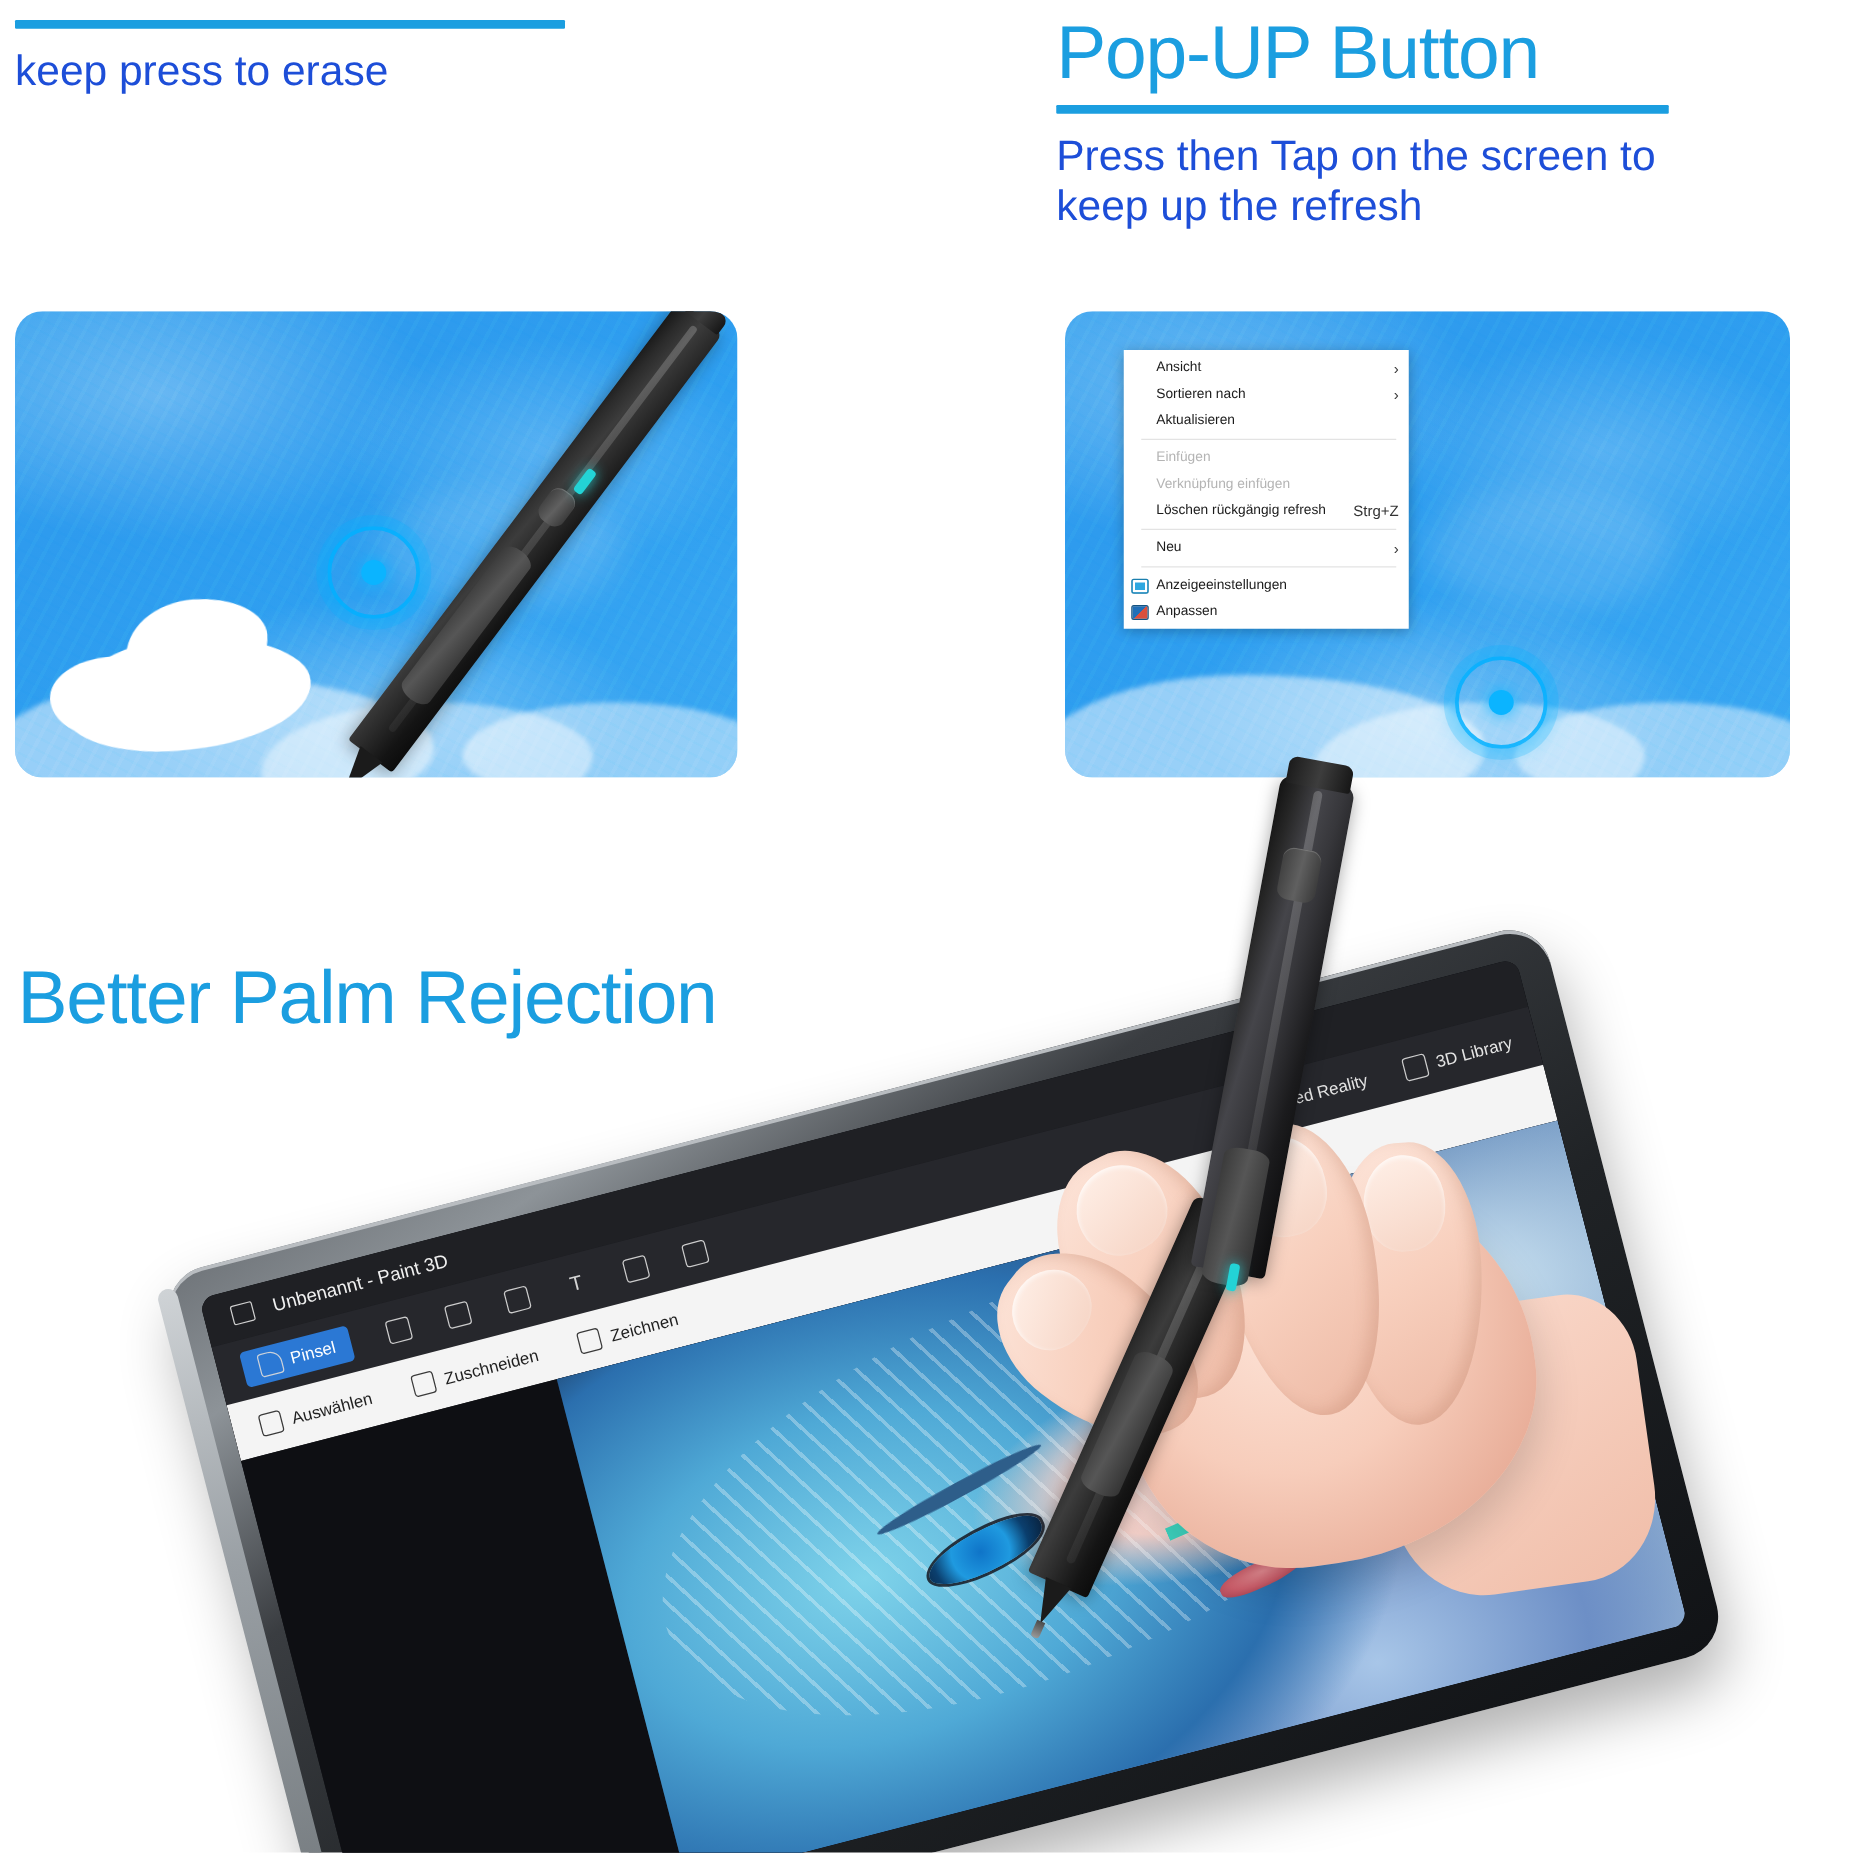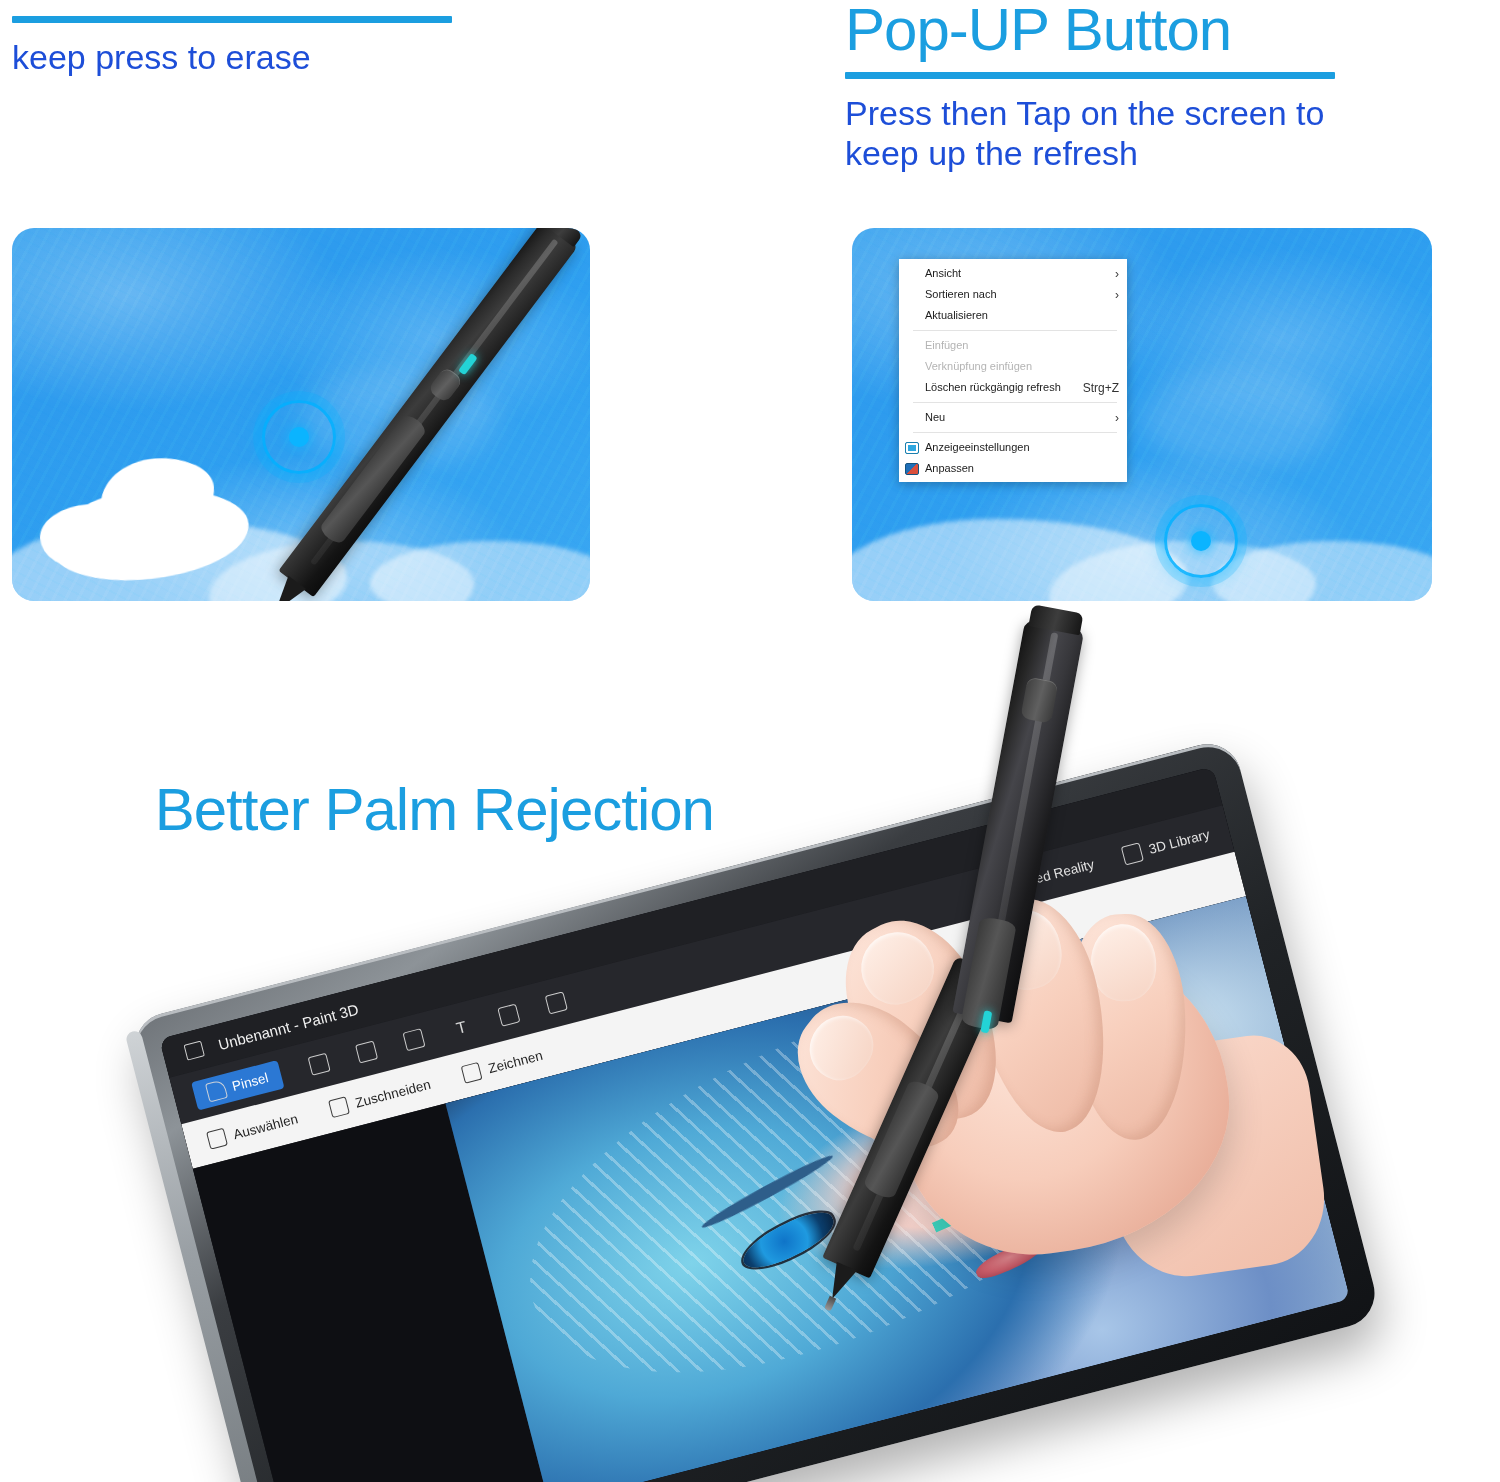--- a/index.html
+++ b/index.html
@@ -19,26 +19,26 @@
   .head-rule{
     height:7px; background:#1b9ee0; margin-top:12px; border-radius:1px;
   }
   .head-sub{
     margin-top:14px; font-size:34px; line-height:1.18; font-weight:400;
     color:#1d4ed8;
   }
 
   #head-left{ left:12px; top:4px; width:440px; }
   #head-left .head-rule{ width:440px; }
-  #head-right{ left:845px; top:0; width:490px; }
+  #head-right{ left:845px; top:12px; width:490px; }
   #head-right .head-rule{ width:490px; }
 
   
   .panel{
-    position:absolute; border-radius:22px; overflow:hidden;
+    position:absolute; border-radius:22px; overflow:hidden;margin-top:21px;
   }
   #panel-eraser{ left:12px; top:228px; width:578px; height:373px; }
   #panel-popup { left:852px; top:228px; width:580px; height:373px; }
 
   
   .paint-bg{
     position:absolute; inset:0;
     background:
       radial-gradient(ellipse 60% 50% at 20% 18%, rgba(255,255,255,.26) 0%, rgba(255,255,255,0) 62%),
       radial-gradient(ellipse 44% 38% at 74% 30%, rgba(255,255,255,.20) 0%, rgba(255,255,255,0) 65%),
@@ -179,21 +179,21 @@
   
   .cursor-arrow{
     position:absolute; right:44px; bottom:52px;
     width:0; height:0; opacity:.95;
     transform:rotate(14deg);
   }
 
   
   #scene{ position:absolute; left:0; top:620px; width:1500px; height:862px; }
 
-  #head-bottom{ position:absolute; left:14px; top:160px; width:700px;text-align:right; }
+  #head-bottom{ position:absolute; left:14px; top:148px; width:700px; }
   #head-bottom .head-title{ font-size:60px; }
 
   
   .tablet-wrap{
     position:absolute; left:185px; top:250px; width:1140px; height:600px;
     transform:rotate(-14.5deg); transform-origin:50% 50%;
   }
   .tablet-body{
     position:absolute; inset:0; border-radius:34px;
     background:linear-gradient(160deg,#6f7479 0%,#8d9398 12%,#3a3d41 30%,#202326 60%,#111316 100%);

